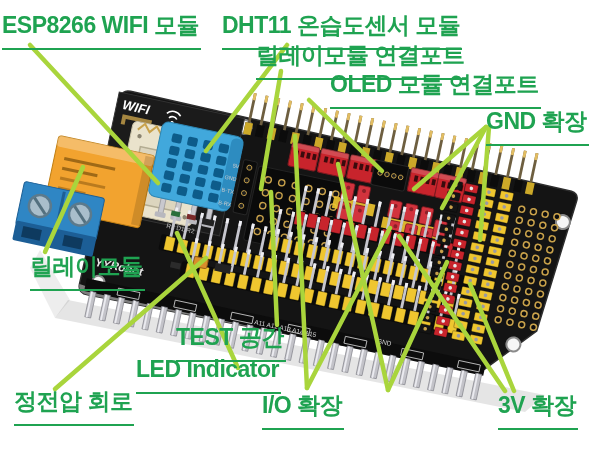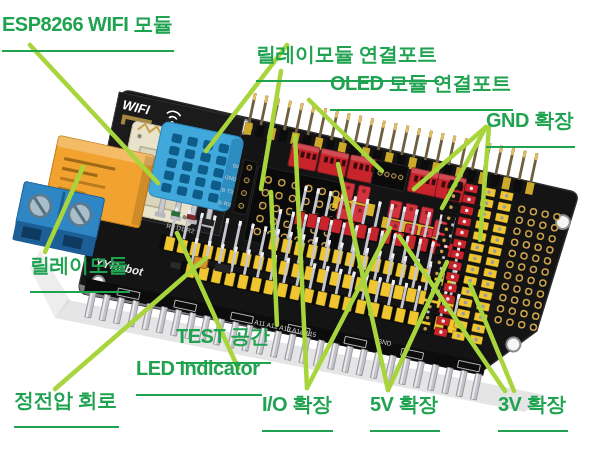--- a/index.html
+++ b/index.html
@@ -1,20 +1,20 @@
 <!DOCTYPE html>
 <html><head>
 <meta charset="utf-8">
 <style>
   html,body{margin:0;padding:0;background:#fff;}
   .stage{position:relative;width:600px;height:450px;background:#fff;overflow:hidden;
          font-family:"Liberation Sans","DejaVu Sans",sans-serif;}
   .stage svg{position:absolute;left:0;top:0;}
-  .lbl{position:absolute;font-weight:700;font-size:20px;line-height:1.12;
-       color:var(--txt);border-bottom:2.5px solid var(--txt);padding:0 2px 15px 0;
+  .lbl{position:absolute;font-weight:700;font-size:23px;line-height:1.12;
+       color:var(--txt);border-bottom:2.5px solid var(--txt);padding:0 2px 9px 0;
        white-space:nowrap;letter-spacing:-0.5px;}
   #lbl-esp  {left:2px;  top:13px;}
   #lbl-dht  {left:222px;top:13px;}
   #lbl-bt   {left:256px;top:43px;}
   #lbl-oled {left:282px;top:72px;margin-left:48px;}
   #lbl-gnd  {left:486px;top:109px;text-align:right;}
   #lbl-relay{left:2px;  top:254px;margin-left:28px;}
   #lbl-reg  {left:14px; top:389px;}
   #lbl-test {left:176px;top:325px;}
   #lbl-led  {left:136px;top:357px;}
@@ -818,24 +818,24 @@
     <line x1="307" y1="388" x2="295" y2="136"></line>
     <line x1="307" y1="388" x2="390" y2="228"></line>
     <line x1="388" y1="390" x2="338" y2="164"></line>
     <line x1="388" y1="390" x2="447" y2="262"></line>
     <line x1="505" y1="391" x2="399" y2="236"></line>
     <line x1="514" y1="391" x2="470" y2="284"></line>
   </g>
 </svg>
 
 <div class="lbl" id="lbl-esp">ESP8266 WIFI 모듈</div>
+<div class="lbl" id="lbl-dht">DHT11 온습도센서 모듈</div>
 <div class="lbl" id="lbl-bt">릴레이모듈 연결포트</div>
 <div class="lbl" id="lbl-oled">OLED 모듈 연결포트</div>
 <div class="lbl" id="lbl-gnd">GND 확장</div>
 <div class="lbl" id="lbl-relay">릴레이모듈</div>
 <div class="lbl" id="lbl-reg">정전압 회로</div>
 <div class="lbl" id="lbl-test">TEST 공간</div>
 <div class="lbl" id="lbl-led">LED Indicator</div>
 <div class="lbl" id="lbl-io">I/O 확장</div>
-<div class="lbl" id="lbl-5v">5V 확장</div>
 <div class="lbl" id="lbl-3v">3V 확장</div>
 
 </div>
 
 </body></html>

